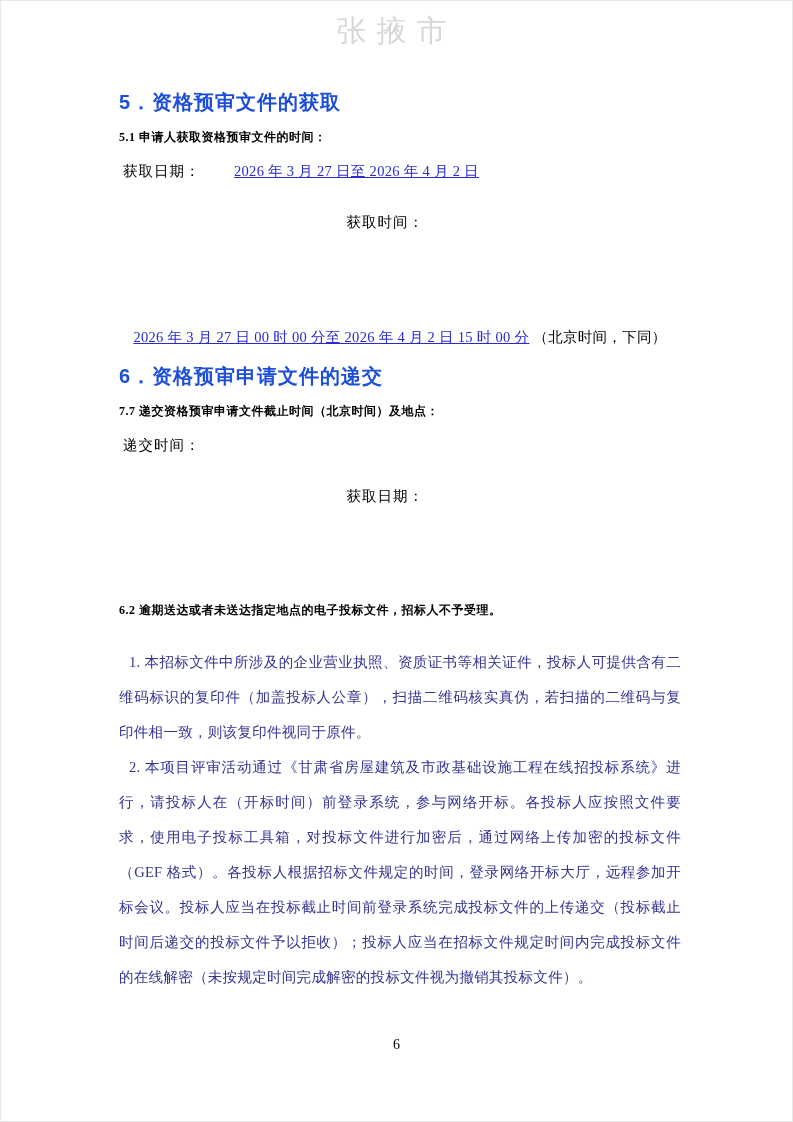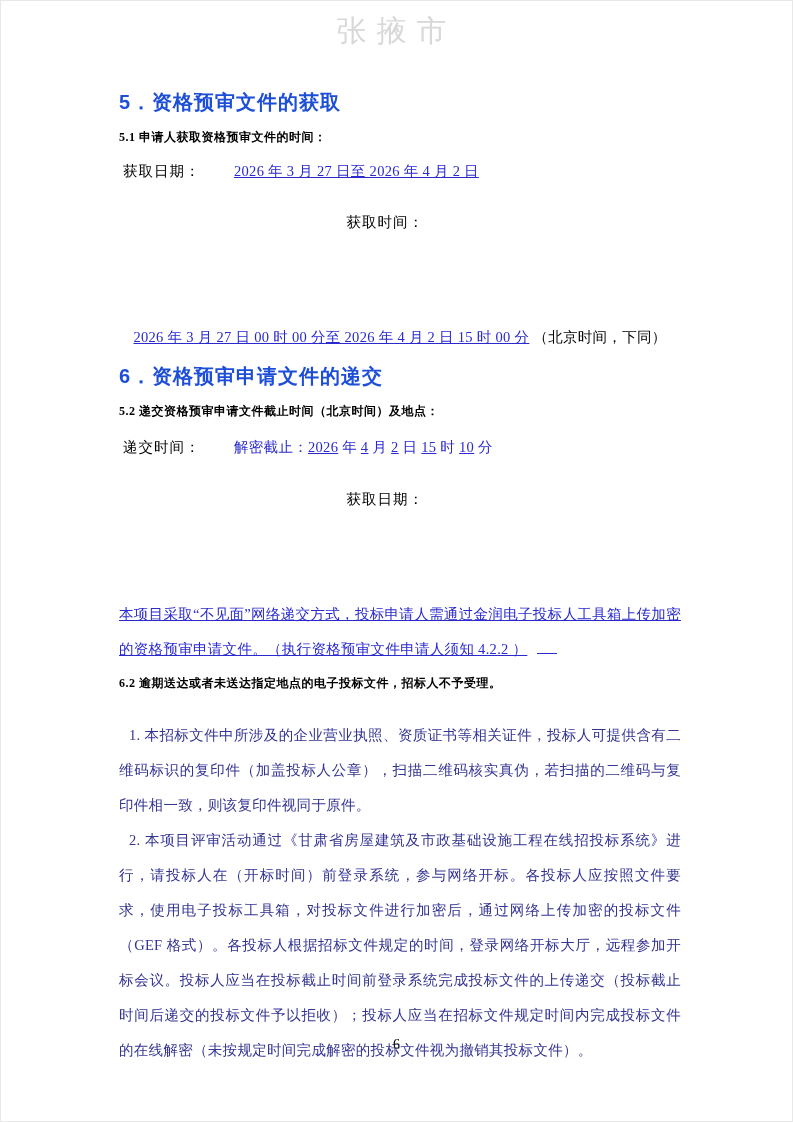--- a/index.html
+++ b/index.html
@@ -125,34 +125,30 @@
       <div class="lbl">获取时间：</div>
       <div class="val">
         <span class="link">2026 年 3 月 27 日 00 时 00 分至 2026 年 4 月 2 日 15 时 00 分</span>
         <span>（北京时间，下同）</span>
       </div>
     </div>
 
 
     <h2 class="sec gap-sm">6．资格预审申请文件的递交</h2>
 
-    <div class="clause">5.2 递交资格预审申请文件截止时间（北京时间）及地点：</div>
+    <div class="clause">7.7 递交资格预审申请文件截止时间（北京时间）及地点：</div>
 
     <div class="row gap-sm">
       <div class="lbl">递交时间：</div>
       <div class="val deadlines">
-        <div class="blue"><span>解密截止：</span><span class="u">2026</span><span> 年 </span><span class="u">4</span><span> 月 </span><span class="u">2</span><span> 日 </span><span class="u">15</span><span> 时 </span><span class="u">10</span><span> 分</span></div>
       </div>
     </div>
 
     <div class="row gap-md">
       <div class="lbl">获取日期：</div>
-      <div class="val">
-        <span class="link">本项目采取“不见面”网络递交方式，投标申请人需通过金润电子投标人工具箱上传加密的资格预审申请文件。（执行资格预审文件申请人须知 4.2.2 ）</span><span class="trail-line"></span>
-      </div>
     </div>
 
     <div class="clause gap-sm">6.2 逾期送达或者未送达指定地点的电子投标文件，招标人不予受理。</div>
 
     <div class="row gap-lg">
       <div class="val notes">
         <p>1. 本招标文件中所涉及的企业营业执照、资质证书等相关证件，投标人可提供含有二维码标识的复印件（加盖投标人公章），扫描二维码核实真伪，若扫描的二维码与复印件相一致，则该复印件视同于原件。</p>
         <p>2. 本项目评审活动通过《甘肃省房屋建筑及市政基础设施工程在线招投标系统》进行，请投标人在（开标时间）前登录系统，参与网络开标。各投标人应按照文件要求，使用电子投标工具箱，对投标文件进行加密后，通过网络上传加密的投标文件（GEF 格式）。各投标人根据招标文件规定的时间，登录网络开标大厅，远程参加开标会议。投标人应当在投标截止时间前登录系统完成投标文件的上传递交（投标截止时间后递交的投标文件予以拒收）；投标人应当在招标文件规定时间内完成投标文件的在线解密（未按规定时间完成解密的投标文件视为撤销其投标文件）。</p>
       </div>
     </div>

